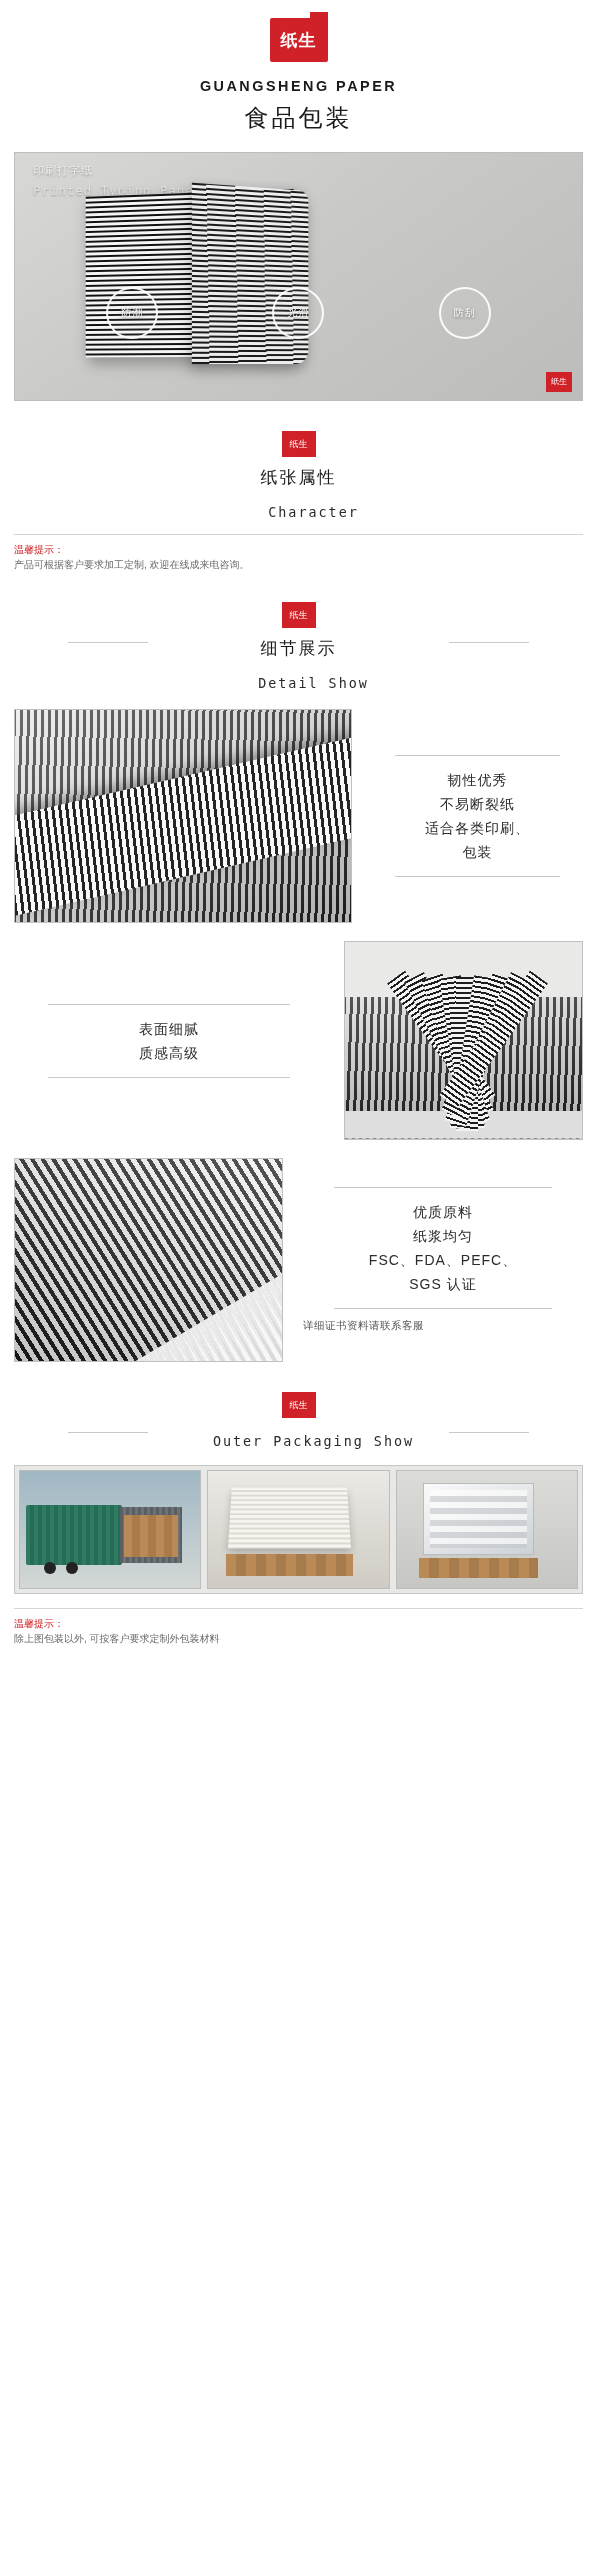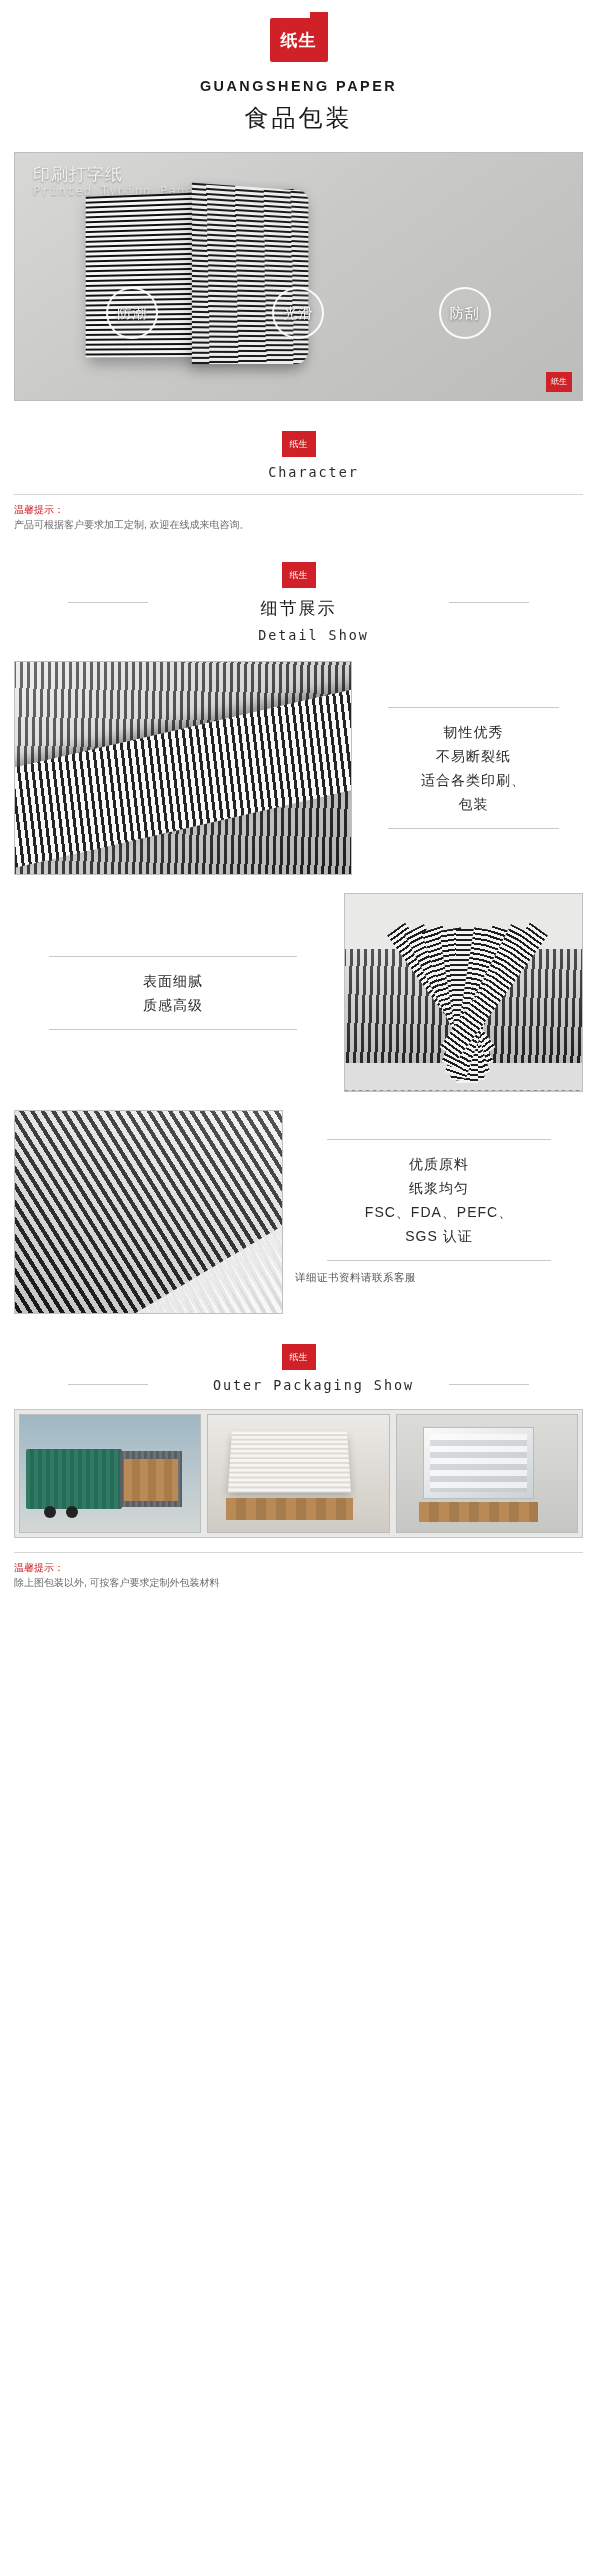--- a/index.html
+++ b/index.html
@@ -57,21 +57,21 @@
   .hero {
     margin: 18px 14px 0 14px;
     height: 249px;
     position: relative;
     background: linear-gradient(145deg,#d8d8d6 0%,#c9c9c7 45%,#bcbcba 100%);
     border: 1px solid #bdbdbb;
     overflow: hidden;
   }
   .hero-title-cn {
     position: absolute; left: 18px; top: 10px;
-    font-size: 17px; color: #f2f2f2;
+    font-size: 11px; color: #f2f2f2;
     letter-spacing: 1px;
     text-shadow: 0 1px 2px rgba(0,0,0,.35);
   }
   .hero-title-en {
     position: absolute; left: 18px; top: 30px;
     font-size: 12.4px; color: #e2e2e2;
     font-family: "DejaVu Sans Mono", monospace;
     letter-spacing: 1px;
     text-shadow: 0 1px 2px rgba(0,0,0,.3);
   }
@@ -103,21 +103,21 @@
     left: 0; right: 0; top: 134px;
     display: flex;
     justify-content: space-around;
     padding: 0 34px;
   }
   .badge {
     width: 52px; height: 52px;
     border: 2px solid rgba(255,255,255,.92);
     border-radius: 50%;
     color: #fff;
-    font-size: 14px;
+    font-size: 10px;
     line-height: 48px;
     text-align: center;
     letter-spacing: 1px;
     text-shadow: 0 1px 3px rgba(0,0,0,.5);
     background: rgba(255,255,255,.06);
   }
   .hero-logo {
     position: absolute;
     right: 10px; bottom: 8px;
     width: 26px; height: 20px;
@@ -143,21 +143,21 @@
   }
   .sec-cn {
     font-size: 17px; color: #1a1a1a;
     letter-spacing: 2px;
     margin-top: 9px;
   }
   .sec-en {
     font-size: 13.4px; color: #2a2a2a;
     font-family: "DejaVu Sans Mono", monospace;
     letter-spacing: 2px;
-    margin-top: 8px;
+    margin-top: 16px;
     padding-left: 30px;
   }
   .sec-head.with-rules { position: relative; }
   .sec-head .rule {
     position: absolute; top: 40px;
     width: 80px; height: 1px; background: #c9c9c9;
   }
   .sec-head .rule.l { left: 68px; }
   .sec-head .rule.r { right: 68px; }
 
@@ -209,21 +209,21 @@
   
   .tip {
     margin: 14px 14px 0 14px;
     border-top: 1px solid #d5d5d5;
     padding-top: 7px;
   }
   .tip .t1 { font-size: 10px; color: #cf2127; line-height: 15px; }
   .tip .t2 { font-size: 10px; color: #6a6a6a; line-height: 15px; }
 
   
-  .detail-row { margin: 18px 14px 0 14px; display: flex; gap: 12px; align-items: center; }
+  .detail-row { margin: 18px 14px 0 14px; display: flex; gap: 20px; align-items: center; }
   .detail-row.reverse { flex-direction: row-reverse; }
   .photo {
     border: 1px solid #c0c0be;
     position: relative;
     overflow: hidden;
     flex: none;
     background: #d6d6d4;
   }
   .photo.p1 { width: 338px; height: 214px; }
   .photo.p2 { width: 239px; height: 199px; }
@@ -389,20 +389,21 @@
     <div class="hero-badges">
       <div class="badge">防潮</div>
       <div class="badge">光滑</div>
       <div class="badge">防刮</div>
     </div>
     <div class="hero-logo">纸生</div>
   </div>
 
   <div class="sec-head">
     <div class="sec-logo">纸生</div>
+    <div class="sec-cn">纸张属性</div>
     <div class="sec-en">Character</div>
   </div>
 
 
   <div class="tip">
     <div class="t1">温馨提示：</div>
     <div class="t2">产品可根据客户要求加工定制, 欢迎在线成来电咨询。</div>
   </div>
 
   <div class="sec-head with-rules">

